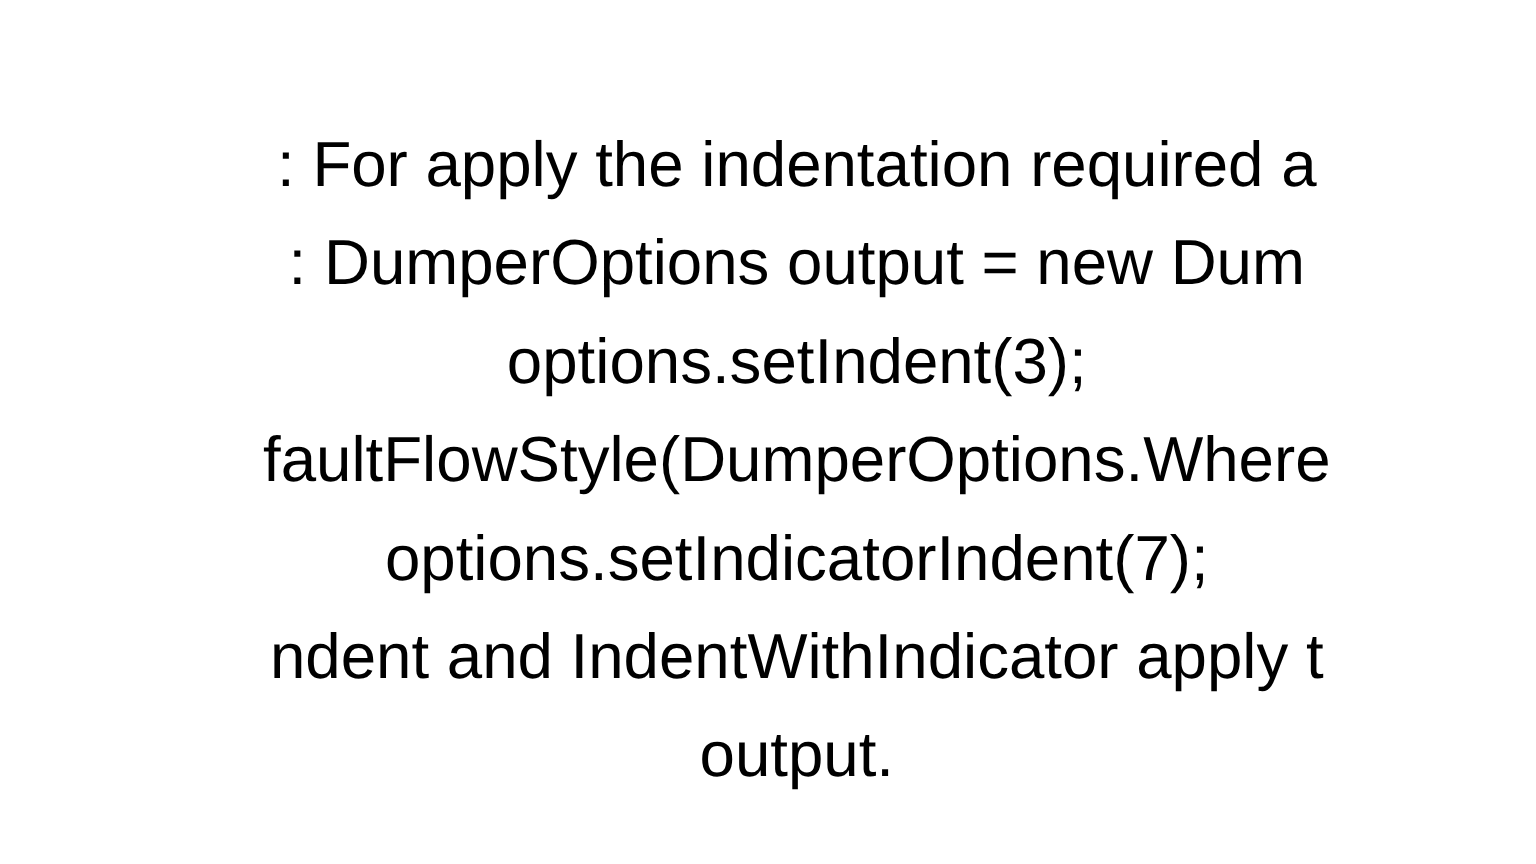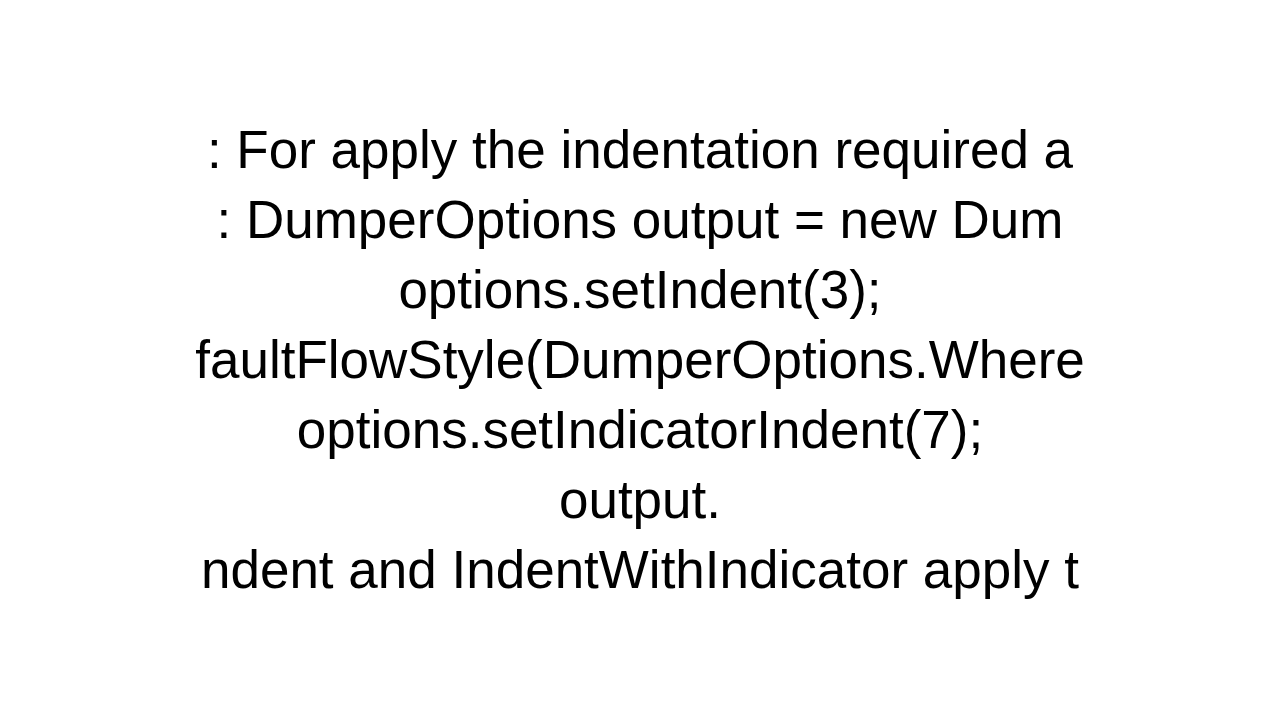--- a/index.html
+++ b/index.html
@@ -1,16 +1,16 @@
 <!DOCTYPE html>
 <html><head>
   <meta charset="utf-8">
   <style>
     * {
-      margin: 0;
+      margin: 12px;
       padding: 0;
       box-sizing: border-box;
     }
     body {
       width: 1280px;
       height: 720px;
       background: #ffffff;
       display: flex;
       align-items: center;
       justify-content: center;
@@ -31,15 +31,15 @@
   </style>
 </head>
 <body>
 
 <div class="content">
   <span class="line">: For apply the indentation required a</span>
   <span class="line">: DumperOptions output = new Dum</span>
   <span class="line">options.setIndent(3);</span>
   <span class="line">faultFlowStyle(DumperOptions.Where</span>
   <span class="line">options.setIndicatorIndent(7);</span>
+  <span class="line">ndent and IndentWithIndicator apply t</span>
   <span class="line">output.</span>
-  <span class="line">ndent and IndentWithIndicator apply t</span>
 </div>
 
 </body></html>

